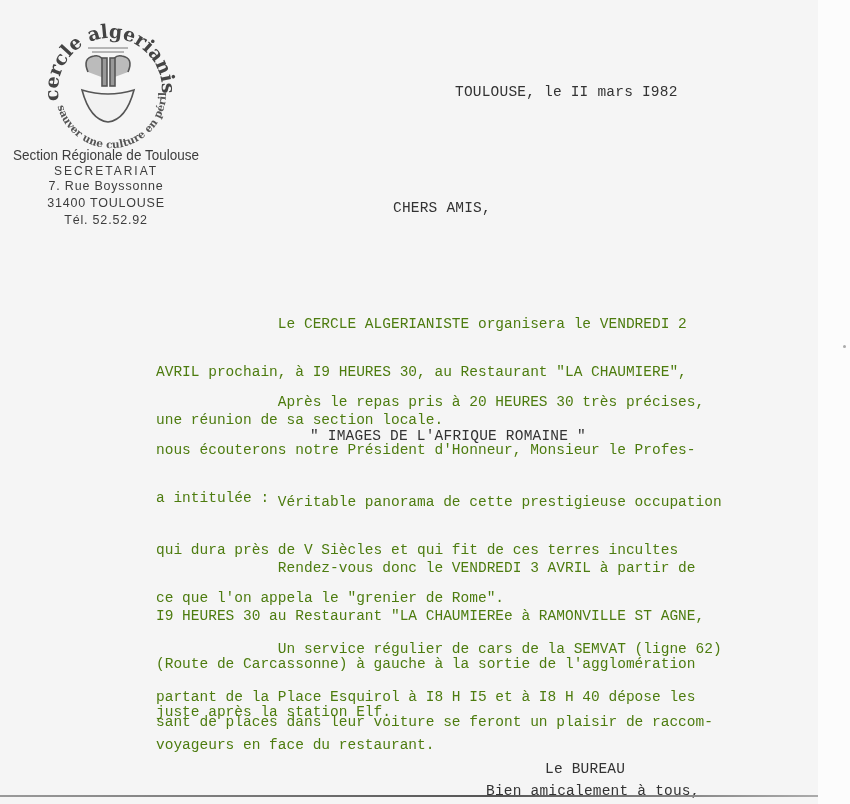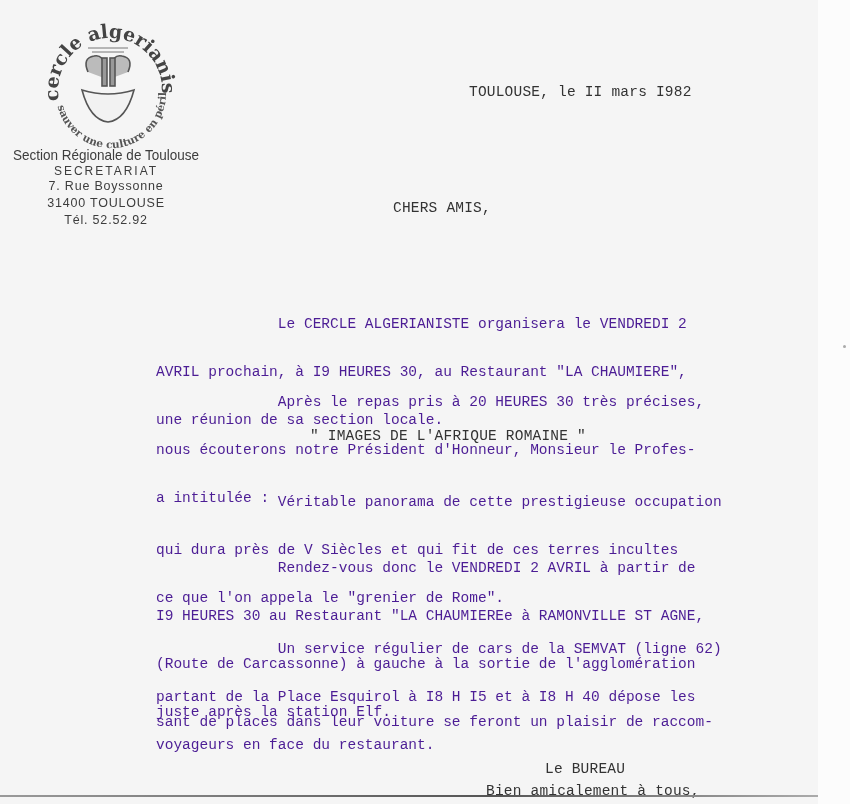--- a/index.html
+++ b/index.html
@@ -25,23 +25,23 @@
     position: absolute; left: 38px; top: 12px; width: 140px; height: 140px;
   }
   .letterhead {
     position: absolute; left: 0; top: 146px; width: 220px; text-align: center;
     font-family: "Liberation Sans", "DejaVu Sans", sans-serif; color: #3d3d3d;
   }
   .lh-section { font-size: 15px; transform: scaleX(0.9); font-weight: normal; margin-left: -8px; }
   .lh-line { font-size: 12.5px; letter-spacing: 0.8px; line-height: 17px; margin-left: -8px; }
   .lh-secretariat { font-size: 12px; letter-spacing: 2px; margin-top: 1px; margin-left: -8px; }
   .tx { position: absolute; font-size: 14.5px; white-space: pre; letter-spacing: 0.2px; color: #333; }
-  .date { left: 469px; top: 84px; }
+  .date { left: 455px; top: 84px; }
   .salutation { left: 393px; top: 200px; }
-  .para { position: absolute; left: 156px; font-size: 14.5px; line-height: 16px; white-space: pre; color: #4c1d95; }
+  .para { position: absolute; left: 156px; font-size: 14.5px; line-height: 16px; white-space: pre; color: #4d7c0f; }
   .title-line { left: 310px; top: 428px; }
   .closing { left: 486px; top: 736px; margin-top: 47px; }
   .signature { left: 545px; top: 761px; }
   .speck { position: absolute; width: 3px; height: 3px; border-radius: 50%; background: #aaa; }
 </style>
 </head>
 <body>
 
 <div class="paper"></div>
 <div class="edge-strip"></div>
@@ -92,21 +92,21 @@
 
 <div class="tx title-line">" IMAGES DE L'AFRIQUE ROMAINE "</div>
 
 <div class="para" style="top:462px;">
   <div>              Véritable panorama de cette prestigieuse occupation</div>
   <div>qui dura près de V Siècles et qui fit de ces terres incultes</div>
   <div>ce que l'on appela le "grenier de Rome".</div>
 </div>
 
 <div class="para" style="top:528px;">
-  <div>              Rendez-vous donc le VENDREDI 2 AVRIL à partir de</div>
+  <div>              Rendez-vous donc le VENDREDI 3 AVRIL à partir de</div>
   <div>I9 HEURES 30 au Restaurant "LA CHAUMIEREe à RAMONVILLE ST AGNE,</div>
   <div>(Route de Carcassonne) à gauche à la sortie de l'agglomération</div>
   <div>juste après la station Elf.</div>
 </div>
 
 <div class="para" style="top:609px;">
   <div>              Un service régulier de cars de la SEMVAT (ligne 62)</div>
   <div>partant de la Place Esquirol à I8 H I5 et à I8 H 40 dépose les</div>
   <div>voyageurs en face du restaurant.</div>
 </div>

